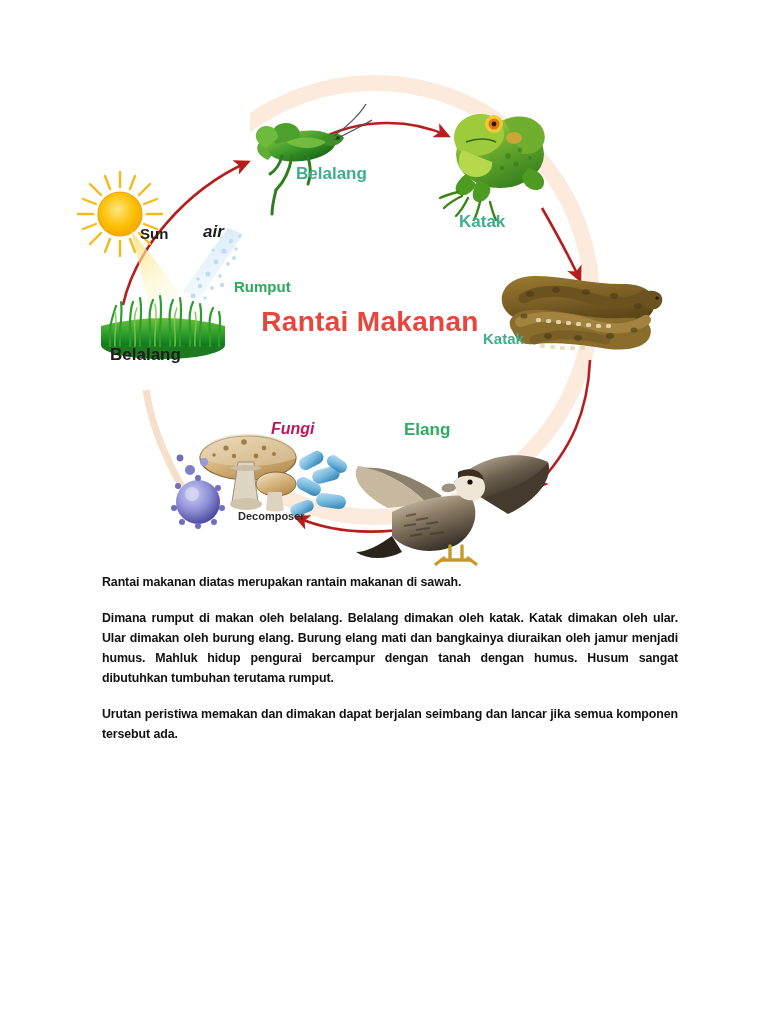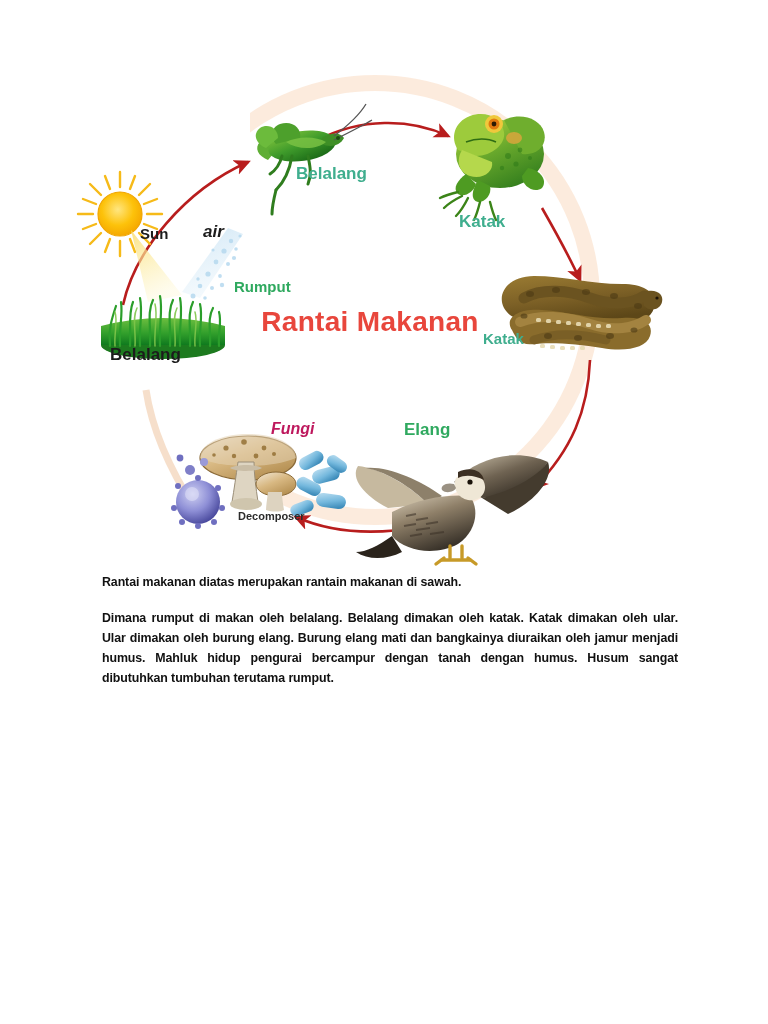--- a/index.html
+++ b/index.html
@@ -456,13 +456,14 @@
 
   <div class="lbl lbl-blue" style="left:271px; top:380px; font-size:16px;">Fungi</div>
 
   <div class="lbl lbl-dec" style="left:222px; top:470px;padding-left:16px;">Decomposer</div>
 
 </div>
 
 <div id="bodytext">
   <p>Rantai makanan diatas merupakan rantain makanan di sawah.</p>
   <p class="justify">Dimana rumput di makan oleh belalang. Belalang dimakan oleh katak. Katak dimakan oleh ular. Ular dimakan oleh burung elang. Burung elang mati dan bangkainya diuraikan oleh jamur menjadi humus. Mahluk hidup pengurai bercampur dengan tanah dengan humus. Husum sangat dibutuhkan tumbuhan terutama rumput.</p>
+  <p class="justify">Urutan peristiwa memakan dan dimakan dapat berjalan seimbang dan lancar jika semua komponen tersebut ada.</p>
 </div>
 
 </body></html>

